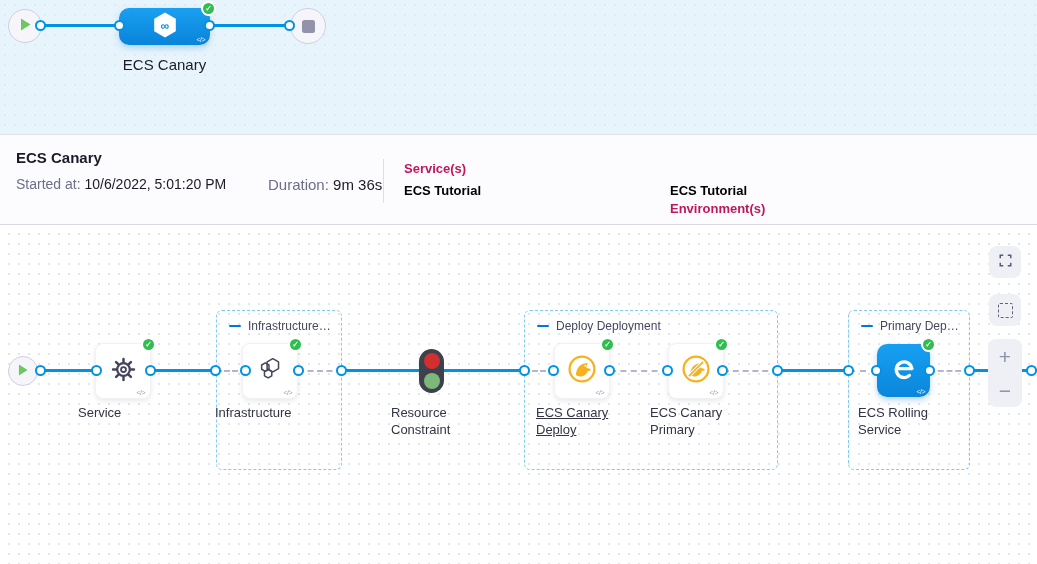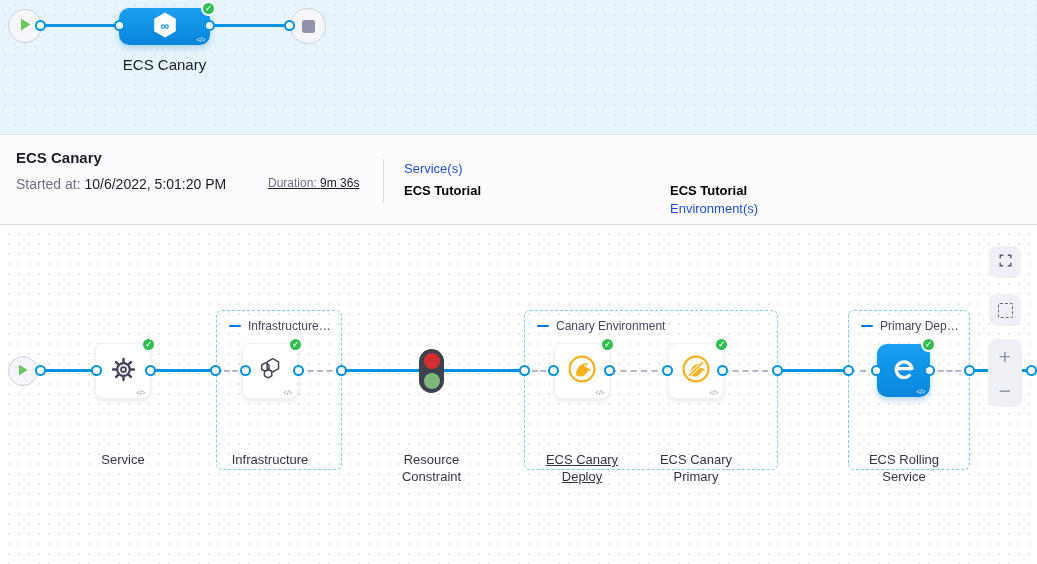--- a/index.html
+++ b/index.html
@@ -28,23 +28,23 @@
   .stage-label { position:absolute; left:104px; top:56px; width:121px; text-align:center;
     font-size:15px; font-weight:500; color:#1c1c28; }
   .stop-square { width:13px; height:13px; background:#9293ab; border-radius:2.5px; }
 
   
   .exec-header { position:absolute; left:0; top:134px; width:1037px; height:91px; background:#fcfcfe;
     border-top:1px solid #e0e2ec; border-bottom:1px solid #d8dae3; }
   .eh-title { position:absolute; left:16px; top:14px; font-size:15px; font-weight:bold; color:#1b1b28; }
   .eh-row { position:absolute; left:16px; top:41px; font-size:14px; color:#1b1b28; }
   .eh-muted { color:#6c6e8a; }
-  .eh-duration { position:absolute; left:268px; top:41px; font-size:12px; color:#1b1b28;text-decoration:underline; }
+  .eh-duration { position:absolute; left:268px; top:41px; font-size:15px; color:#1b1b28; }
   .eh-divider { position:absolute; left:383px; top:24px; width:1px; height:44px; background:#dcdee8; }
-  .eh-col-label { position:absolute; font-size:13px; font-weight:normal; color:#1d4ed8; }
+  .eh-col-label { position:absolute; font-size:13px; font-weight:bold; color:#be185d; }
   .eh-col-link { position:absolute; font-size:13px; color:#000000; cursor:pointer;font-weight:bold; }
 
   
   .canvas { position:absolute; left:0; top:225px; width:1037px; height:339px; background:#fff;
     background-image:radial-gradient(circle,#dfe8ee 1.1px,transparent 1.25px);
     background-size:10px 10px; background-position:4px 4px; }
   .seg { position:absolute; top:144px; height:3px; background:#0092e4; z-index:1; }
   .dseg { position:absolute; top:145px; height:0; border-top:2px dashed #b3b5c9; z-index:1; }
   .dot { position:absolute; top:140px; width:11px; height:11px; border-radius:50%;
     background:#fff; border:2.5px solid #0092e4; z-index:4; }
@@ -54,21 +54,21 @@
   .glabel { font-size:12px; color:#454861; white-space:nowrap; overflow:hidden; text-overflow:ellipsis; }
   .card { position:absolute; top:118px; width:56px; height:56px; background:#fff; border-radius:8px;
     border:1px solid #f1f1f6; box-shadow:0 2px 5px rgba(40,41,61,.10);
     display:flex; align-items:center; justify-content:center; z-index:3; cursor:pointer; }
   .card .code-glyph { color:#9fa0b5; }
   .blue-card { position:absolute; top:119px; width:53px; height:53px; border-radius:10px;
     background:linear-gradient(180deg,#17a0f1 0%,#0a86dc 100%);
     box-shadow:0 3px 6px rgba(2,120,213,.3);
     display:flex; align-items:center; justify-content:center; z-index:3; cursor:pointer; }
   .blue-card .code-glyph { color:rgba(255,255,255,.9); }
-  .nlabel { position:absolute; top:179px; font-size:13px; color:#333544; text-align:center; line-height:17px; z-index:3;margin-top:47px; }
+  .nlabel { position:absolute; top:179px; font-size:13px; color:#333544; text-align:left; line-height:17px; z-index:3; }
   .start-circle { position:absolute; left:8px; top:131px; width:30px; height:30px; border-radius:50%;
     background:#f5f5fa; border:1.5px solid #cdd0e0; display:flex; align-items:center; justify-content:center; z-index:2; }
   .traffic { position:absolute; left:419px; top:124px; width:25px; height:44px; background:#3d414e;
     border-radius:13px; display:flex; flex-direction:column; align-items:center;
     justify-content:space-between; padding:4px 0; z-index:3; cursor:pointer; }
   .t-red { width:16px; height:16px; border-radius:50%; background:#d22f2f; }
   .t-green { width:16px; height:16px; border-radius:50%; background:#7db87a; }
 
   
   .ctl-btn { position:absolute; left:989px; width:32px; height:32px; background:#eef0f6; border-radius:8px;
@@ -141,21 +141,21 @@
 
     <div class="gbox" style="left:216px;width:126px;">
       <div class="ghead">
         <span class="gdash"></span>
         <span class="glabel">Infrastructure Se...</span>
       </div>
     </div>
     <div class="gbox" style="left:524px;width:254px;">
       <div class="ghead">
         <span class="gdash"></span>
-        <span class="glabel">Canary Environment</span>
+        <span class="glabel">Deploy Deployment</span>
       </div>
     </div>
     <div class="gbox" style="left:848px;width:122px;">
       <div class="ghead">
         <span class="gdash"></span>
         <span class="glabel">Primary Deploy...</span>
       </div>
     </div>
 
     <div class="seg" style="left:38px;width:59px;"></div>

